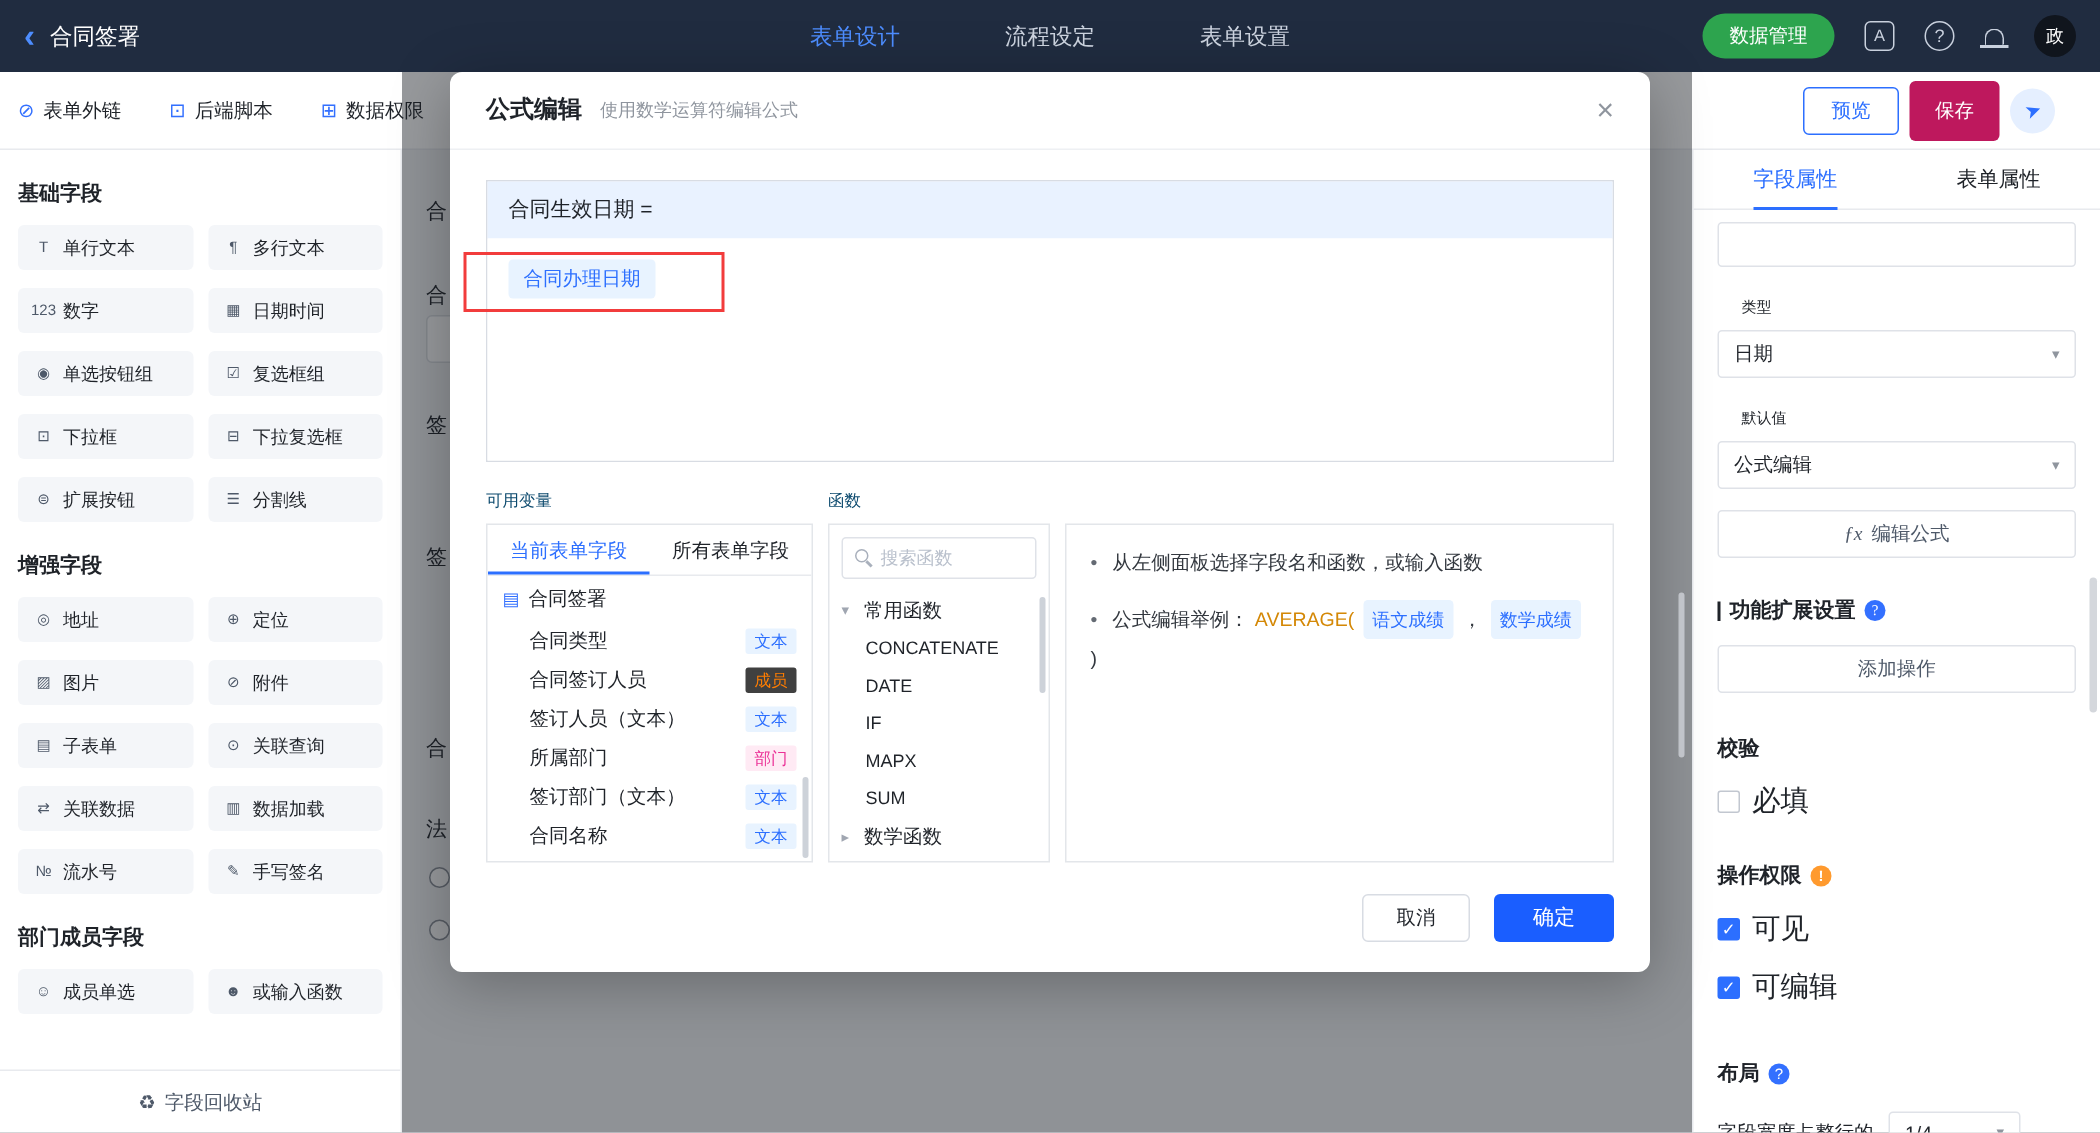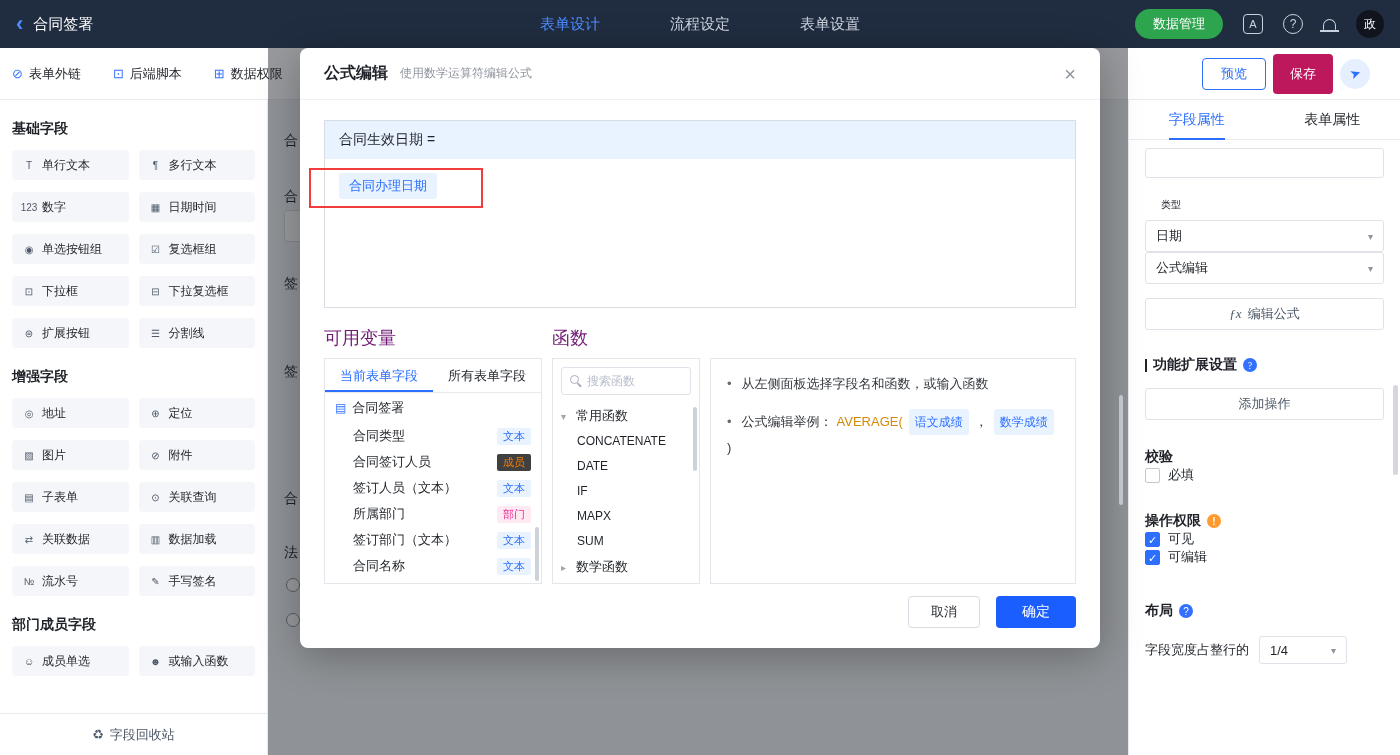--- a/index.html
+++ b/index.html
@@ -63,41 +63,41 @@
   .rp-label { font-size:10px; color:#1f2329; margin:20px 16px 8px; }
   .rp-select { height:32px; border:1px solid #dfe2e8; border-radius:3px; display:flex; align-items:center; padding:0 10px; font-size:13px; color:#1f2329; cursor:pointer; background:#fff; }
   .rp-select .chev { margin-left:auto; color:#8f959e; font-size:10px; }
   .rp-btn { width:100%; height:32px; border:1px solid #dfe2e8; border-radius:3px; display:flex; align-items:center; justify-content:center; gap:6px; font-size:13px; color:#4e5969; margin-top:14px; background:#fff; cursor:pointer; font-family:inherit; }
   .fx { font-style:italic; font-family:"Liberation Serif", serif; font-size:13px; }
   .rp-section { display:flex; align-items:center; gap:6px; margin-top:26px; font-size:14px; font-weight:bold; color:#1f2329;font-family:Liberation Serif, serif; }
   .rp-section .bar { width:2px; height:13px; background:#1f2329; }
   .q-icon { width:14px; height:14px; border-radius:50%; background:#3370ff; color:#fff; font-size:10px; display:inline-flex; align-items:center; justify-content:center; font-weight:normal; }
   .w-icon { width:14px; height:14px; border-radius:50%; background:#ff9a2e; color:#fff; font-size:10px; display:inline-flex; align-items:center; justify-content:center; font-weight:bold; }
   .rp-head { font-size:14px; font-weight:bold; color:#1f2329; margin-top:28px; display:flex; align-items:center; gap:6px; }
-  .cb-row { display:flex; align-items:center; gap:8px; font-size:13px; color:#1f2329; }
+  .cb-row { display:flex; align-items:center; gap:8px; font-size:19px; color:#1f2329; margin-top:13px; }
   .cb { width:15px; height:15px; border:1px solid #c2c7d0; border-radius:2px; background:#fff; flex:none; cursor:pointer; }
   .cb.checked { background:#2c6fff; border-color:#2c6fff; }
   .cb.checked::after { content:"✓"; color:#fff; font-size:11px; display:block; text-align:center; line-height:14px; }
   .width-row { display:flex; align-items:center; gap:10px; margin-top:16px; font-size:13px; color:#1f2329; }
   .width-row .rp-select { width:88px; height:28px; flex:none; }
   .rp-scroll { position:absolute; right:2px; top:285px; width:5px; height:90px; background:#d4d7dc; border-radius:3px; }
 
   
   .modal { position:absolute; left:300px; top:48px; width:800px; height:600px; background:#fff; border-radius:8px; box-shadow:0 8px 40px rgba(0,0,0,0.28); z-index:30; }
   .m-head { height:52px; display:flex; align-items:center; padding:0 24px; border-bottom:1px solid #eef0f3; }
   .m-title { font-size:16px; font-weight:bold; color:#1f2329; }
   .m-sub { font-size:12px; color:#8f959e; margin-left:12px;text-align:center; }
   .m-close { margin-left:auto; color:#8f959e; font-size:20px; cursor:pointer; line-height:1; }
   .m-body { padding:20px 24px 0; }
   .f-box { border:1px solid #d8dce3; }
   .f-head { height:38px; background:#e9f2ff; display:flex; align-items:center; padding:0 14px; font-size:14px; color:#1f2329; }
   .f-body { position:relative; height:148px; background:#fff; padding:14px; }
   .f-tag { display:inline-block; background:#e8f3ff; color:#2c6fff; font-size:13px; padding:4px 10px; border-radius:3px; cursor:pointer; }
   .red-annotation { position:absolute; left:9px; top:120px; width:174px; height:40px; border:2px solid #f23c3c; z-index:6; pointer-events:none; }
-  .p-labels { display:flex; margin-top:18px; font-size:18px; color:#701a75; }
+  .p-labels { display:flex; margin-top:18px; font-size:11px; color:#0c4a6e; }
   .p-labels .lbl-var { width:228px; }
   .panels { display:flex; gap:10px; margin-top:8px; height:226px; }
   .var-panel { width:218px; border:1px solid #e3e6ea; position:relative; overflow:hidden; }
   .v-tabs { display:flex; height:34px; border-bottom:1px solid #e8eaee; font-size:13px; }
   .v-tab { flex:1; display:flex; align-items:center; justify-content:center; color:#1f2329; cursor:pointer; }
   .v-tab.active { color:#2c6fff; box-shadow:inset 0 -2px 0 #2c6fff; }
   .t-root { display:flex; align-items:center; height:30px; padding-left:10px; font-size:13px; color:#1f2329; gap:6px; cursor:pointer; }
   .t-doc { color:#3370ff; font-size:12px; }
   .t-row { display:flex; align-items:center; height:26px; padding:0 10px 0 28px; font-size:13px; color:#1f2329; cursor:pointer; }
   .t-row .t-name { flex:1; white-space:nowrap; overflow:hidden; }
@@ -299,20 +299,21 @@
       <div class="rp-tab active">字段属性</div>
       <div class="rp-tab">表单属性</div>
     </div>
     <div class="rp-body">
       <input class="rp-input" value="" style="">
       <div class="rp-label">类型</div>
       <div class="rp-select">
         <span>日期</span>
         <span class="chev">▾</span>
       </div>
+      <div class="rp-label">默认值</div>
       <div class="rp-select">
         <span>公式编辑</span>
         <span class="chev">▾</span>
       </div>
       <button class="rp-btn">
         <span class="fx">ƒx</span>
         <span>编辑公式</span>
       </button>
       <div class="rp-section">
         <span class="bar"></span>

